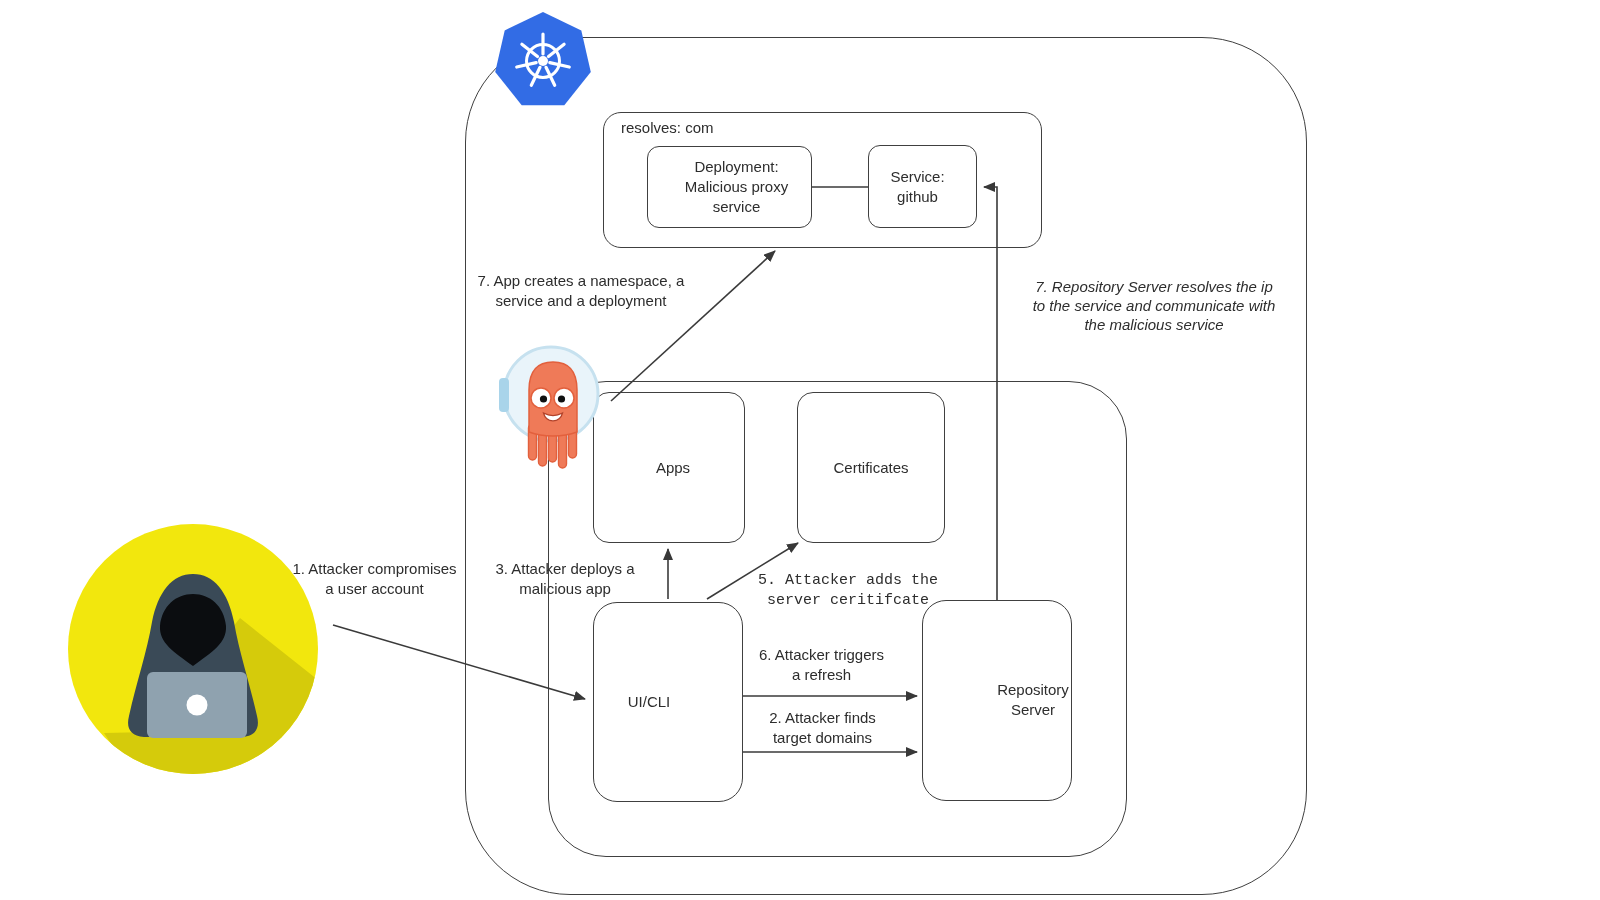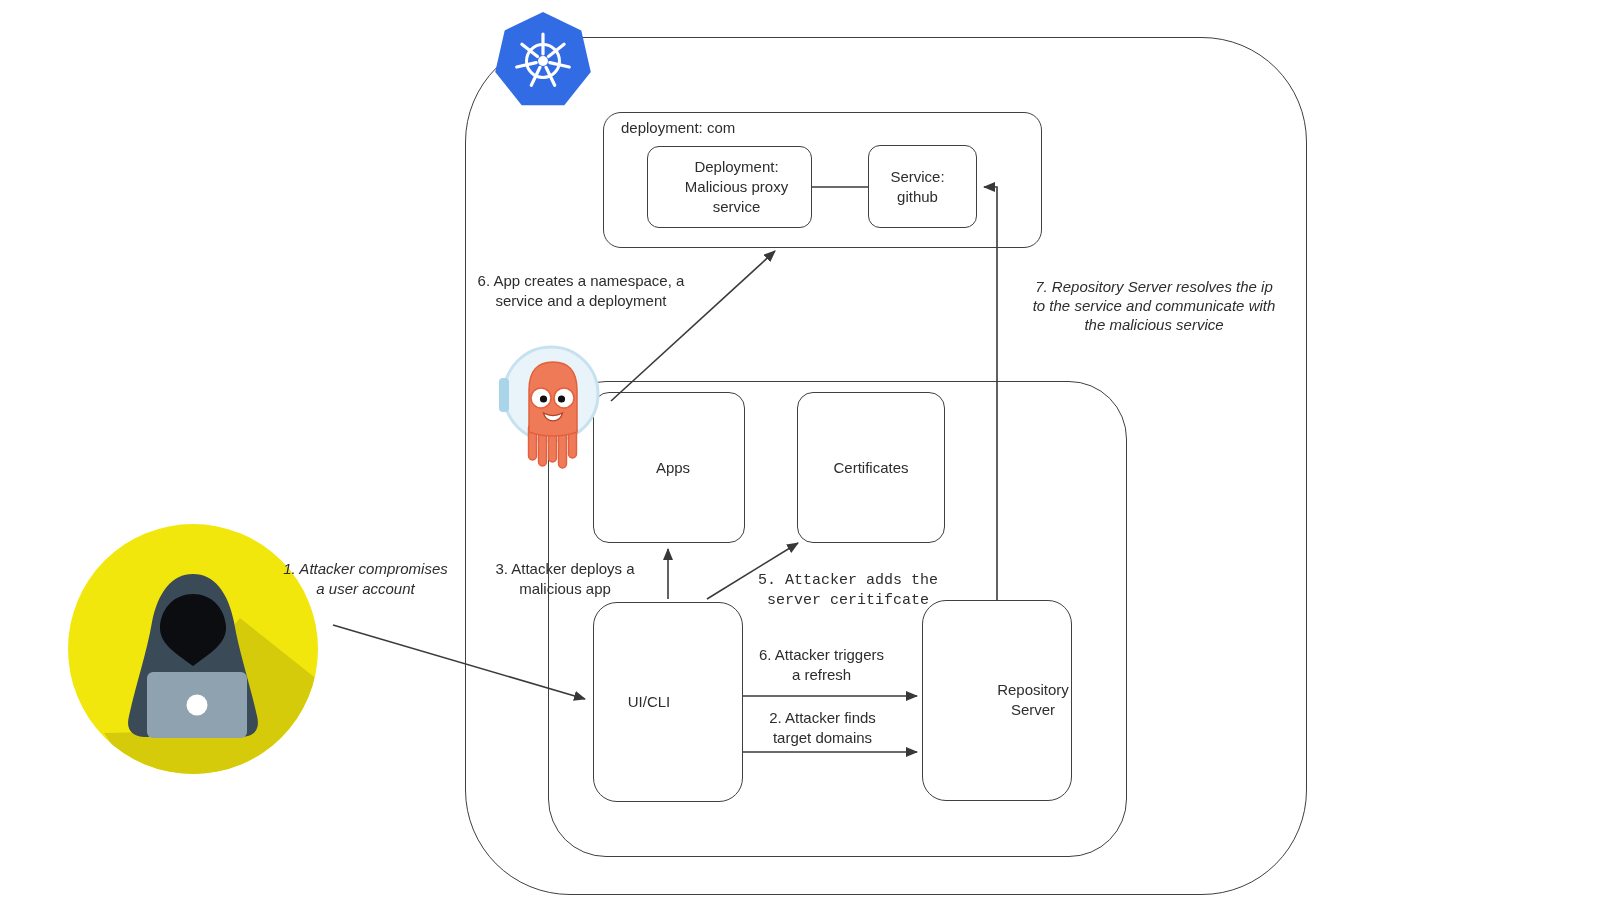--- a/index.html
+++ b/index.html
@@ -98,39 +98,39 @@
       <g>
         <circle cx="541" cy="398" r="10" fill="#ffffff" stroke="#E2603D" stroke-width="1.5"></circle>
         <circle cx="564" cy="398" r="10" fill="#ffffff" stroke="#E2603D" stroke-width="1.5"></circle>
         <circle cx="543.5" cy="399" r="3.6" fill="#101010"></circle>
         <circle cx="561.5" cy="399" r="3.6" fill="#101010"></circle>
       </g>
       <path d="M543.5,413 C546,423.5 560,423.5 562.5,413 C556,416.5 550,416.5 543.5,413 Z" fill="#ffffff" stroke="#B2422A" stroke-width="1.3"></path>
     </g>
   </svg>
 
-  <div class="lbl left" style="left:621px;top:118px;width:200px;">deployment: com</div>
+  <div class="lbl left" style="left:621px;top:118px;width:200px;">resolves: com</div>
   <div class="lbl" style="left:647px;top:157px;width:179px;">Deployment:
 Malicious proxy
 service</div>
   <div class="lbl" style="left:868px;top:167px;width:99px;">Service:
 github</div>
   <div class="lbl" style="left:593px;top:458px;width:160px;">Apps</div>
   <div class="lbl" style="left:797px;top:458px;width:148px;">Certificates</div>
   <div class="lbl" style="left:574px;top:692px;width:150px;">UI/CLI</div>
   <div class="lbl" style="left:922px;top:680px;width:150px;margin-left:36px;">Repository
 Server</div>
 
-  <div class="lbl" style="left:268px;top:559px;width:195px;font-style:italic;">1. Attacker compromises
+  <div class="lbl" style="left:277px;top:559px;width:195px;">1. Attacker compromises
 a user account</div>
   <div class="lbl" style="left:730px;top:708px;width:185px;">2. Attacker finds
 target domains</div>
   <div class="lbl" style="left:470px;top:559px;width:190px;">3. Attacker deploys a
 malicious app</div>
-  <div class="lbl" style="left:466px;top:271px;width:230px;">6. App creates a namespace, a
+  <div class="lbl" style="left:466px;top:271px;width:230px;">7. App creates a namespace, a
 service and a deployment</div>
   <div class="lbl" style="left:753px;top:571px;width:190px;font-family:Liberation Mono, monospace;">5. Attacker adds the
 server ceritifcate</div>
   <div class="lbl" style="left:729px;top:645px;width:185px;">6. Attacker triggers
 a refresh</div>
   <div class="lbl" style="left:1004px;top:277px;width:300px;line-height:19px;font-style:italic;">7. Repository Server resolves the ip
 to the service and communicate with
 the malicious service</div>
 
 </div>

